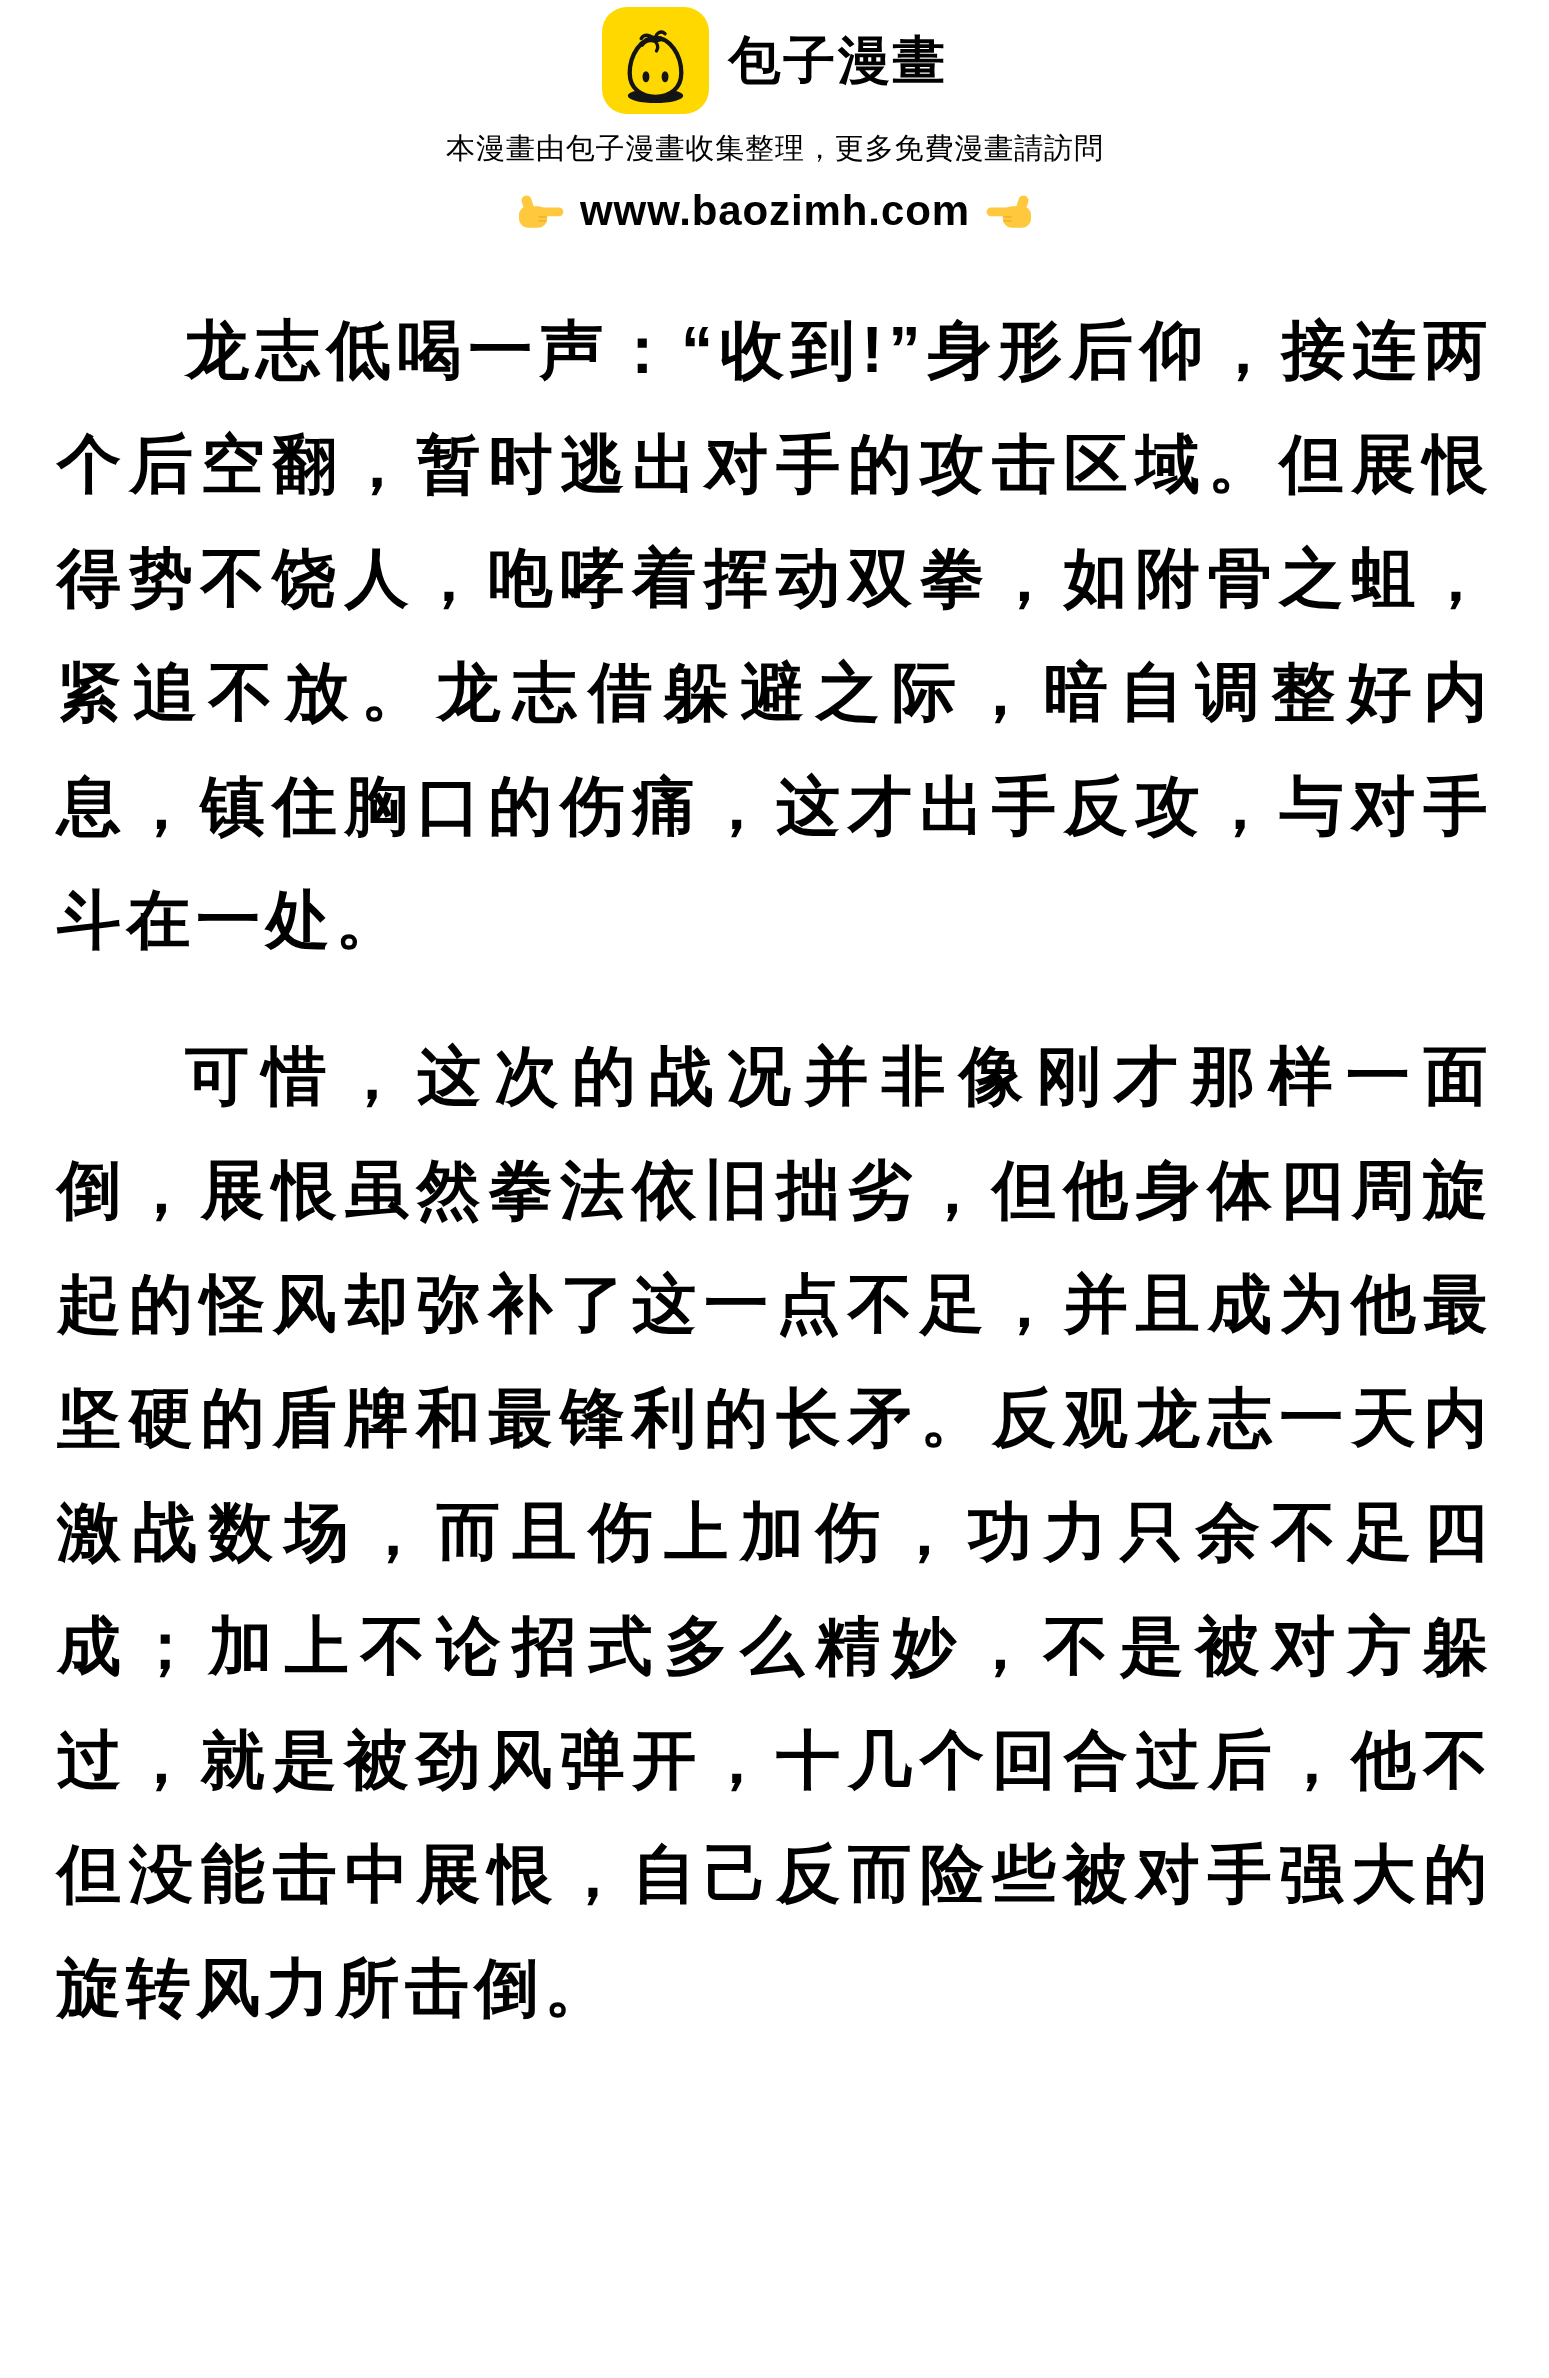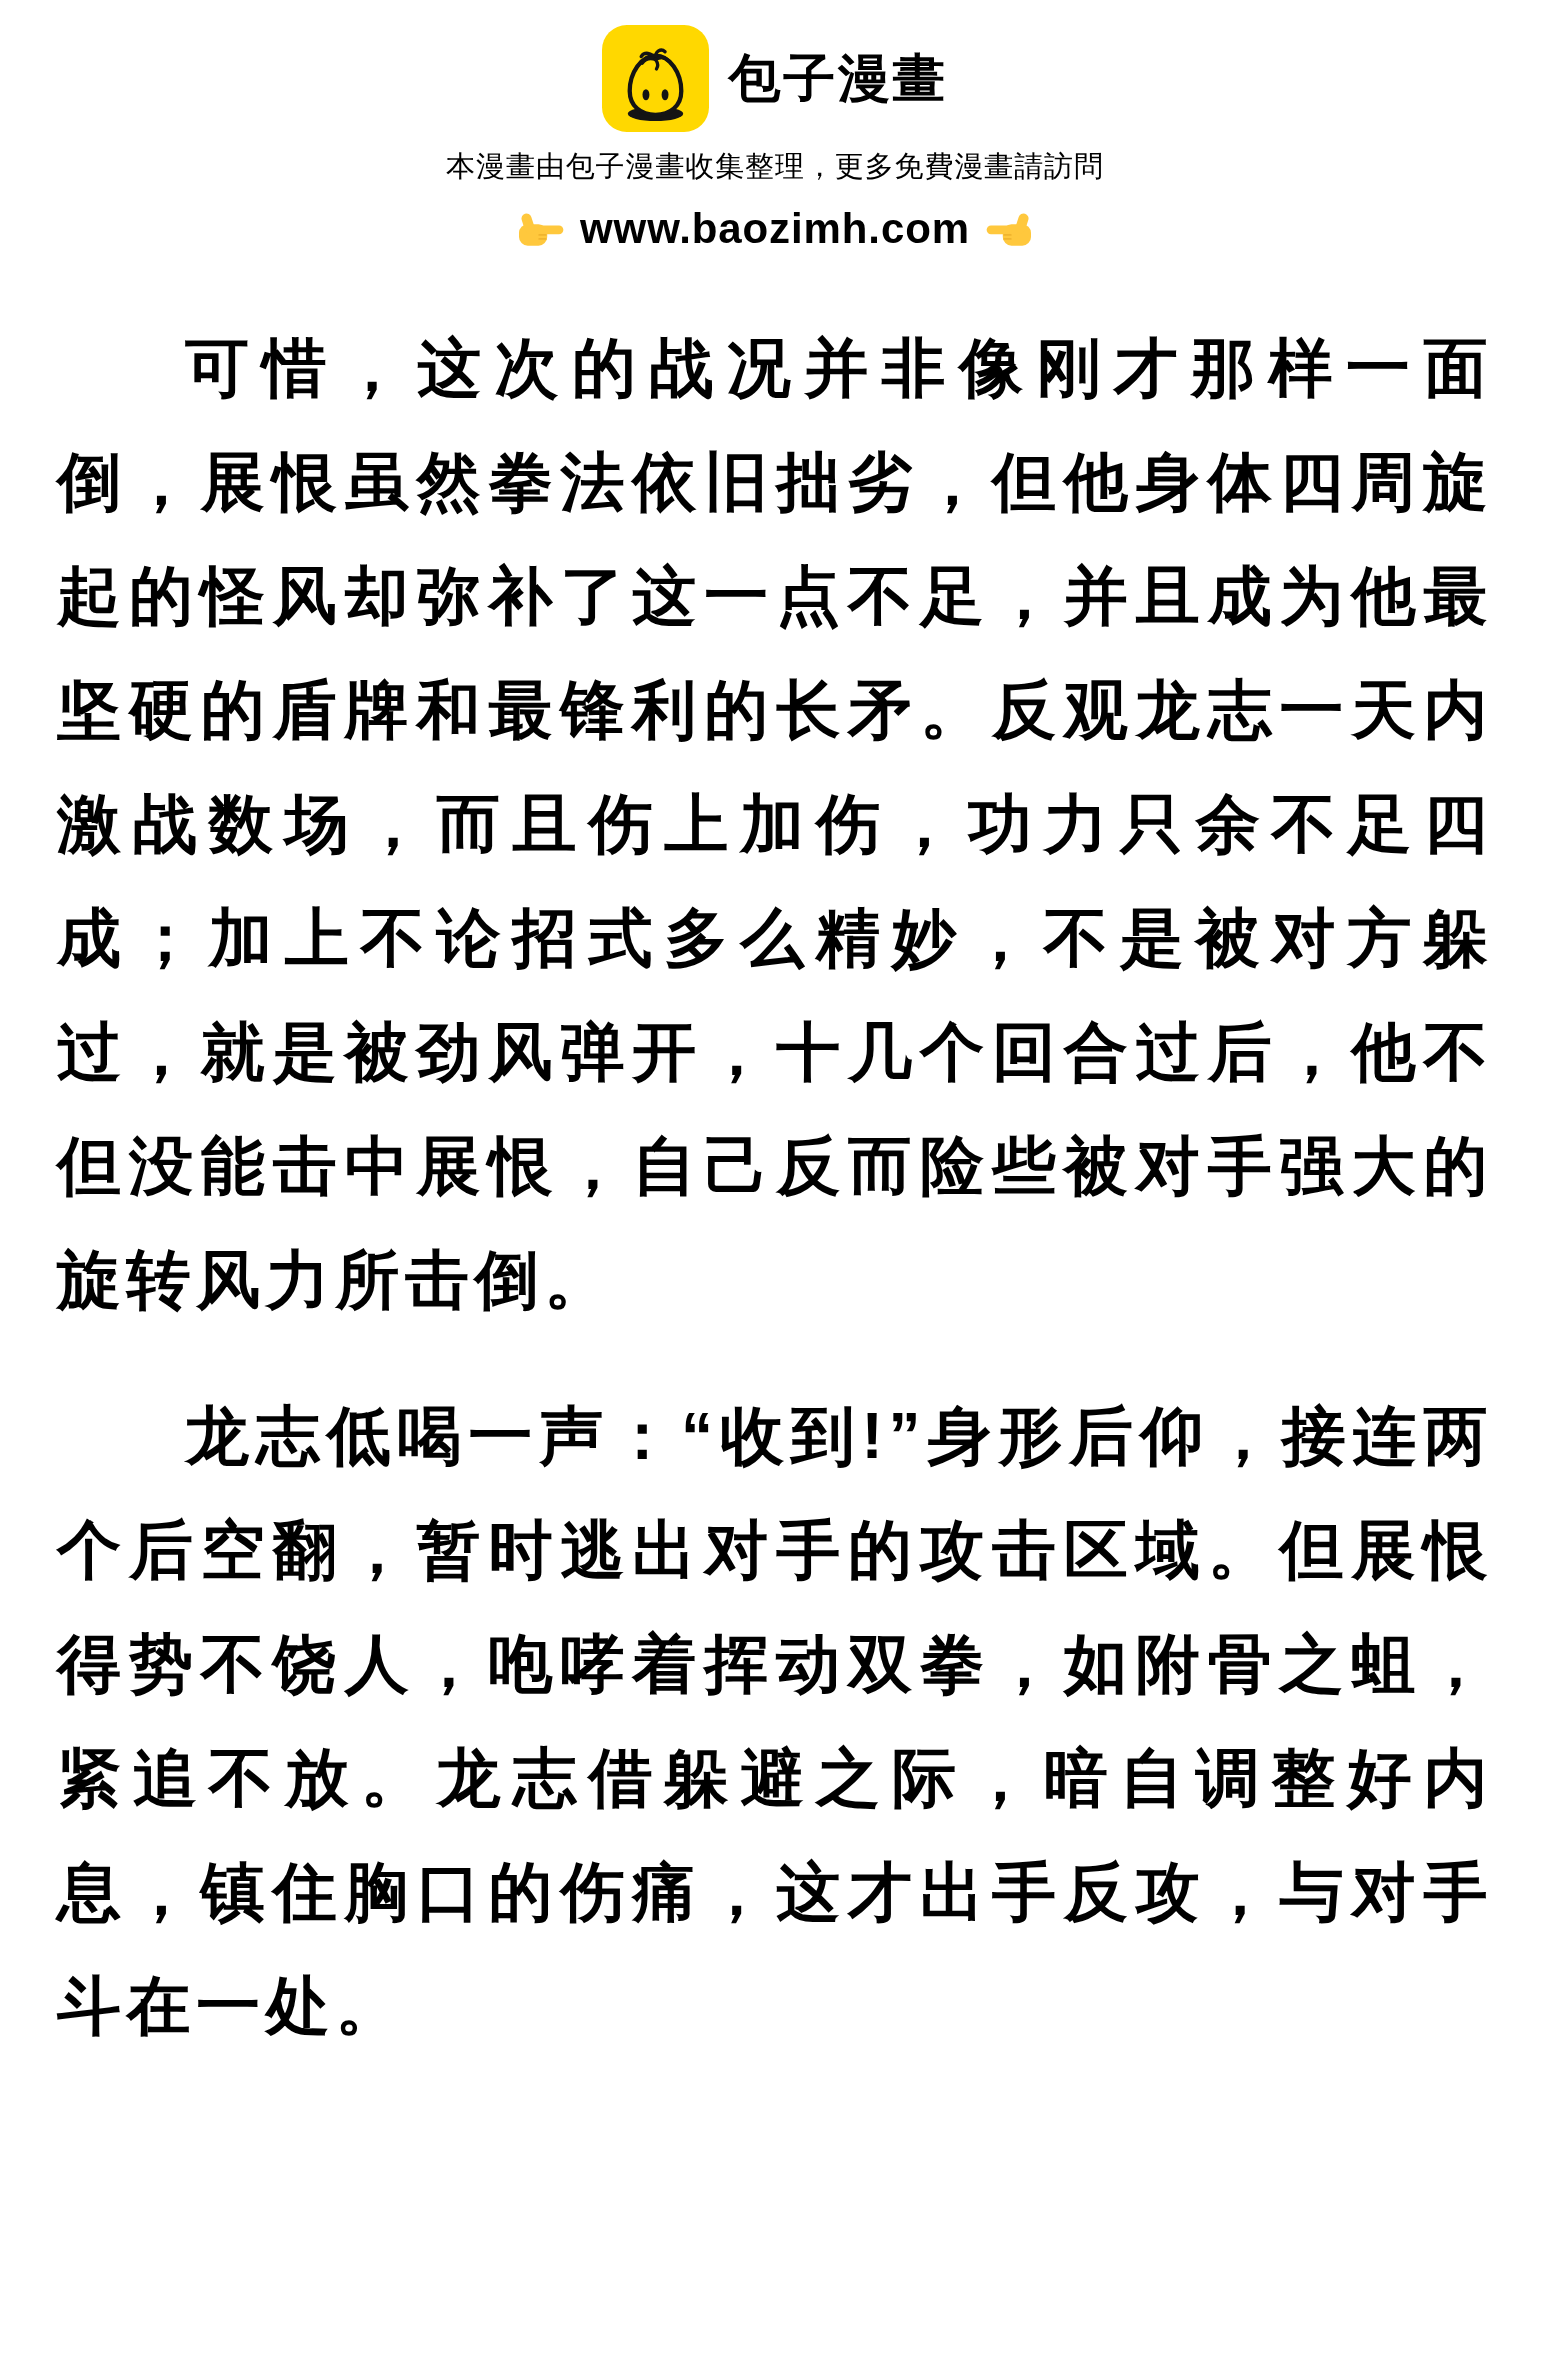--- a/index.html
+++ b/index.html
@@ -4,21 +4,21 @@
 <style>
   html, body { margin: 0; padding: 0; }
   body {
     width: 1550px;
     height: 2379px;
     background: #ffffff;
     font-family: "Liberation Sans", sans-serif;
     color: #000;
     overflow: hidden;
   }
-  .header { padding-top: 22px; }
+  .header { padding-top: 4px; }
   .brand-row {
     display: flex;
     align-items: center;
     justify-content: center;
     gap: 19px;
     height: 112px;
   }
   .logo-box { width: 107px; height: 107px; flex: 0 0 auto; }
   .logo-box svg { width: 107px; height: 107px; display: block; }
   .brand-title {
@@ -108,16 +108,16 @@
             <rect x="10" y="8" width="15" height="30" rx="7.5" transform="rotate(-18 17 23)"></rect>
           </g>
           <path d="M34 40 h10 M34 46 h10" stroke="#F0B42E" stroke-width="2.5" stroke-linecap="round" fill="none"></path>
         </g>
       </svg>
     </span>
   </div>
 </div>
 
 <div class="content">
+  <p class="para">龙志低喝一声：“收到!”身形后仰，接连两个后空翻，暂时逃出对手的攻击区域。但展恨得势不饶人，咆哮着挥动双拳，如附骨之蛆，紧追不放。龙志借躲避之际，暗自调整好内息，镇住胸口的伤痛，这才出手反攻，与对手斗在一处。</p>
   <p class="para">可惜，这次的战况并非像刚才那样一面倒，展恨虽然拳法依旧拙劣，但他身体四周旋起的怪风却弥补了这一点不足，并且成为他最坚硬的盾牌和最锋利的长矛。反观龙志一天内激战数场，而且伤上加伤，功力只余不足四成；加上不论招式多么精妙，不是被对方躲过，就是被劲风弹开，十几个回合过后，他不但没能击中展恨，自己反而险些被对手强大的旋转风力所击倒。</p>
-  <p class="para">龙志低喝一声：“收到!”身形后仰，接连两个后空翻，暂时逃出对手的攻击区域。但展恨得势不饶人，咆哮着挥动双拳，如附骨之蛆，紧追不放。龙志借躲避之际，暗自调整好内息，镇住胸口的伤痛，这才出手反攻，与对手斗在一处。</p>
 </div>
 
 
 </body></html>

